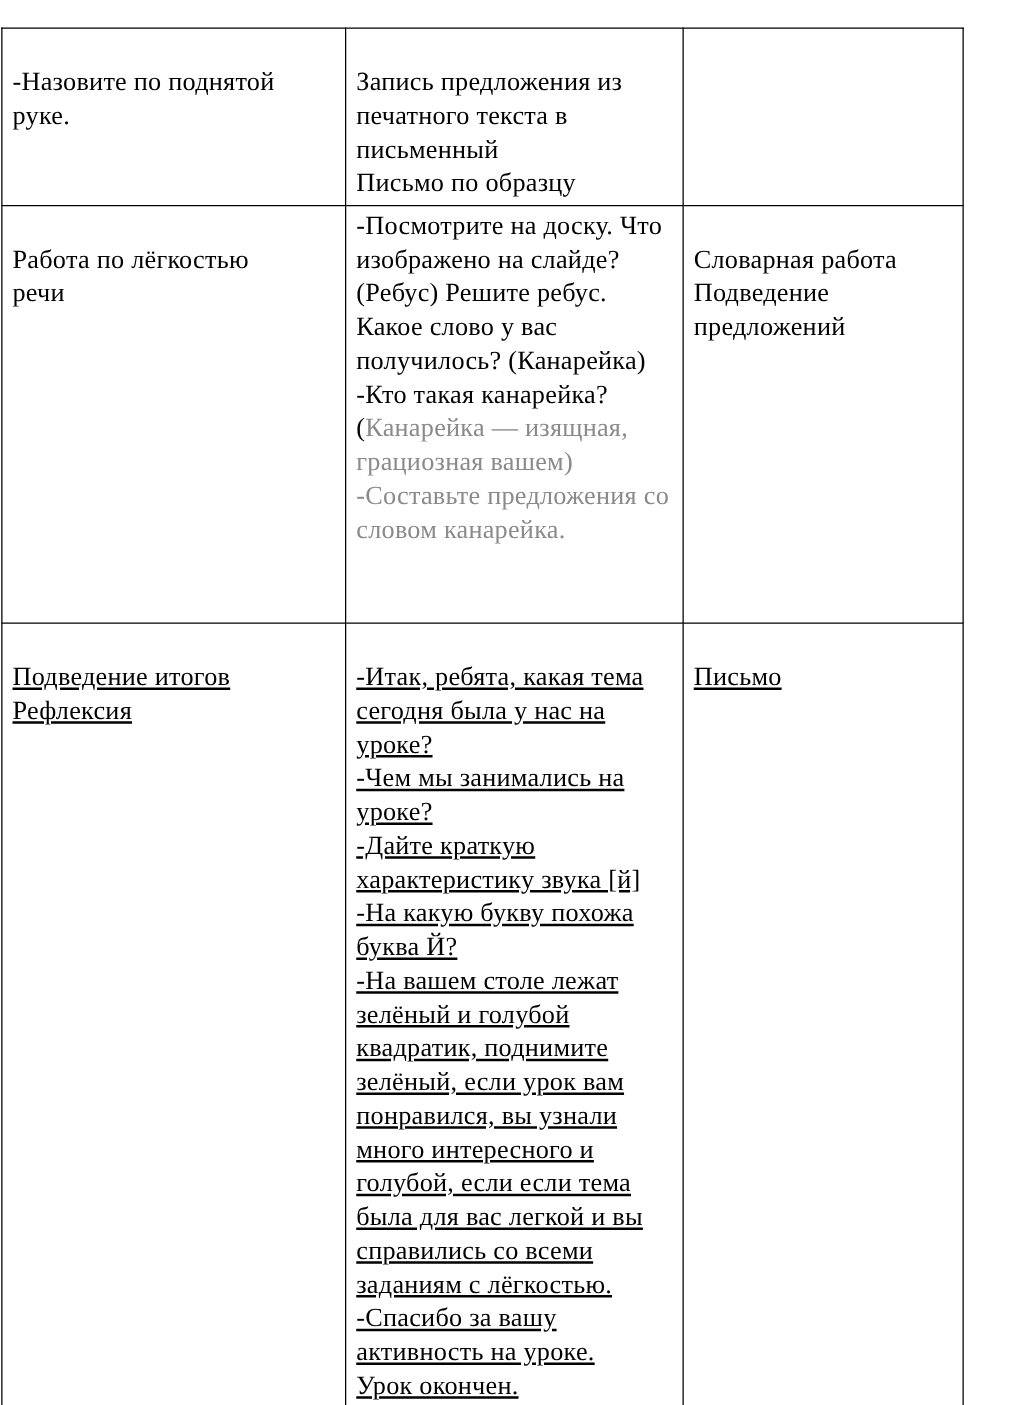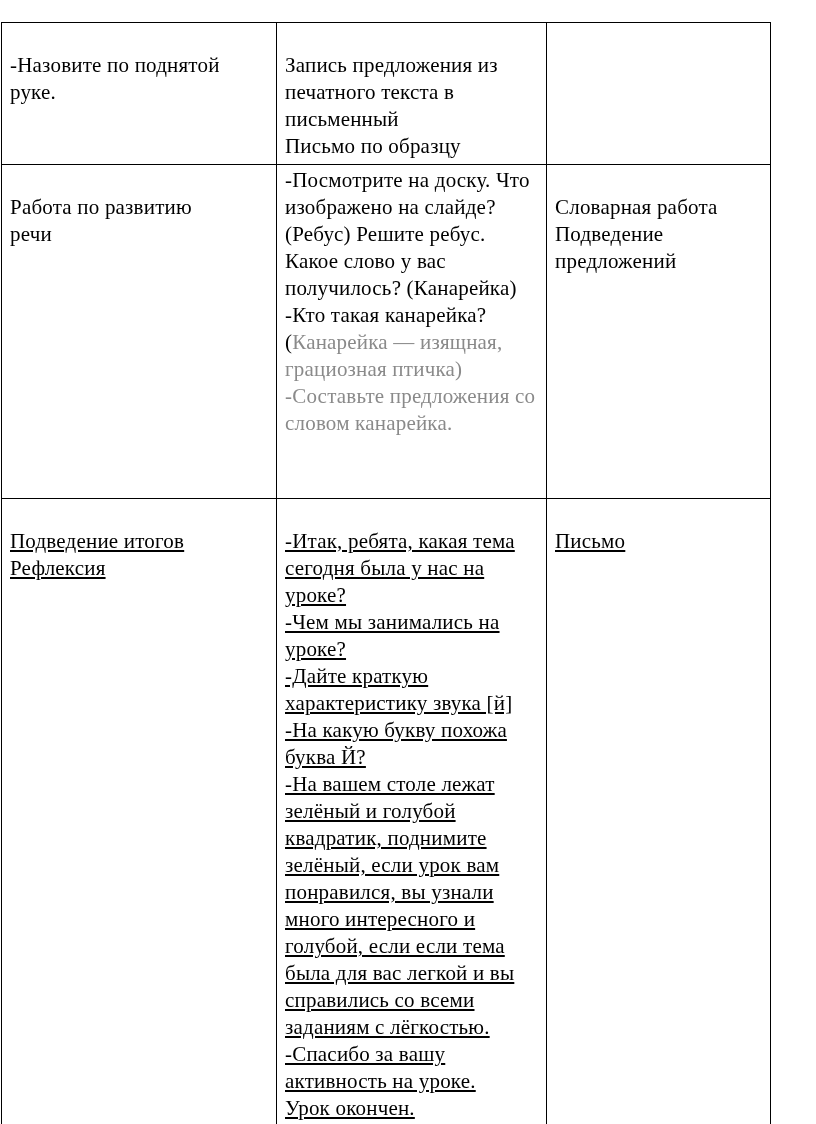--- a/index.html
+++ b/index.html
@@ -63,25 +63,25 @@
         <td class="cell">
           <span>Запись предложения из печатного текста в письменный
 Письмо по образцу</span>
         </td>
         <td class="cell">
           <span></span>
         </td>
       </tr>
       <tr class="r2">
         <td class="cell">
-          <span>Работа по развитию
+          <span>Работа по лёгкостью
 речи</span>
         </td>
         <td class="cell"><span>-Посмотрите на доску. Что изображено на слайде? (Ребус) Решите ребус. Какое слово у вас получилось? (Канарейка)
--Кто такая канарейка? (</span><span class="muted">Канарейка — изящная, грациозная птичка)
+-Кто такая канарейка? (</span><span class="muted">Канарейка — изящная, грациозная вашем)
 -Составьте предложения со словом канарейка.</span></td>
         <td class="cell">
           <span>Словарная работа
 Подведение предложений</span>
         </td>
       </tr>
       <tr class="r3">
         <td class="cell">
           <span>Подведение итогов
 Рефлексия</span>

